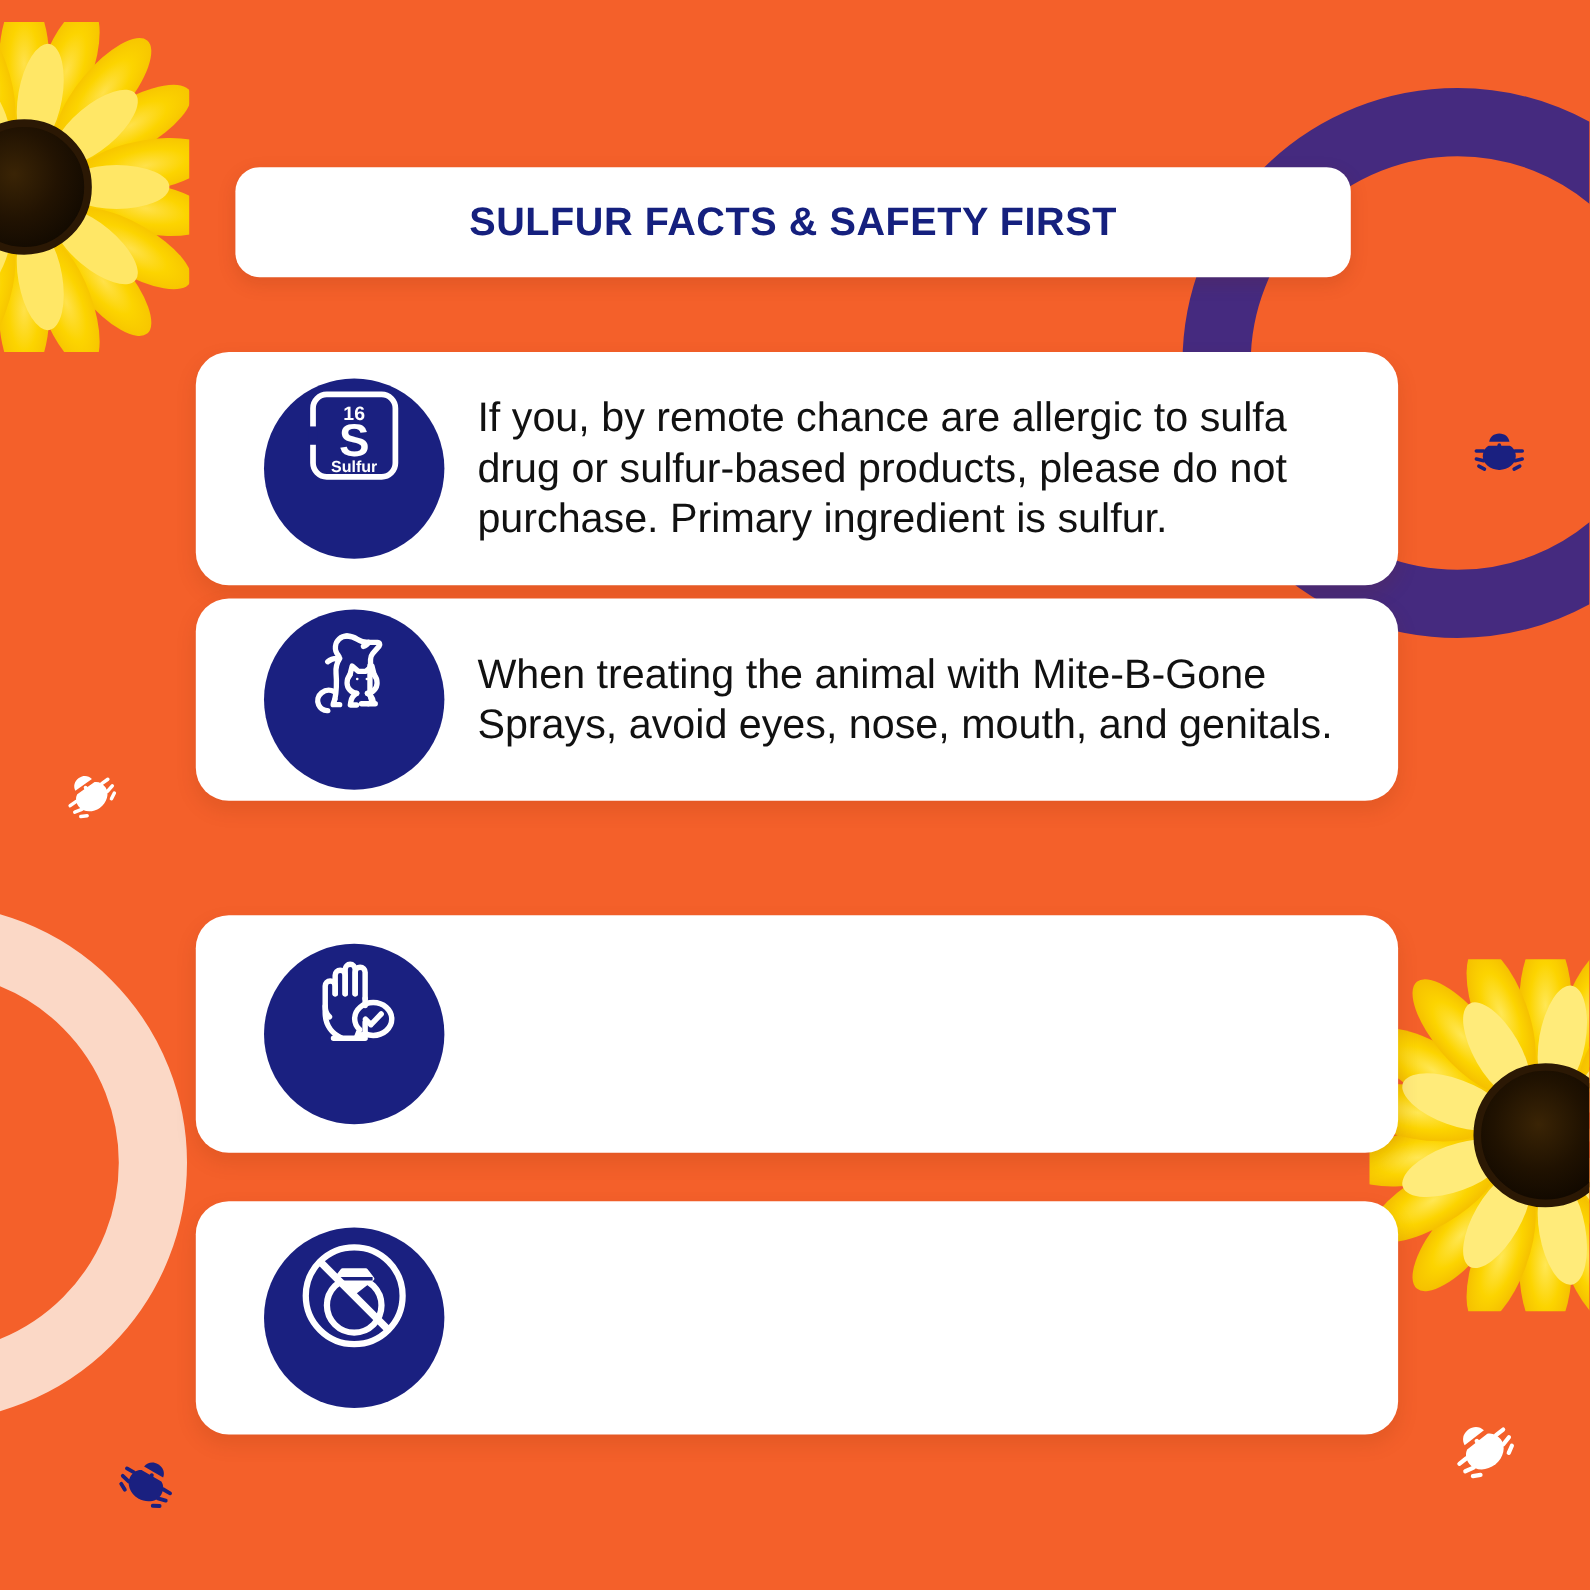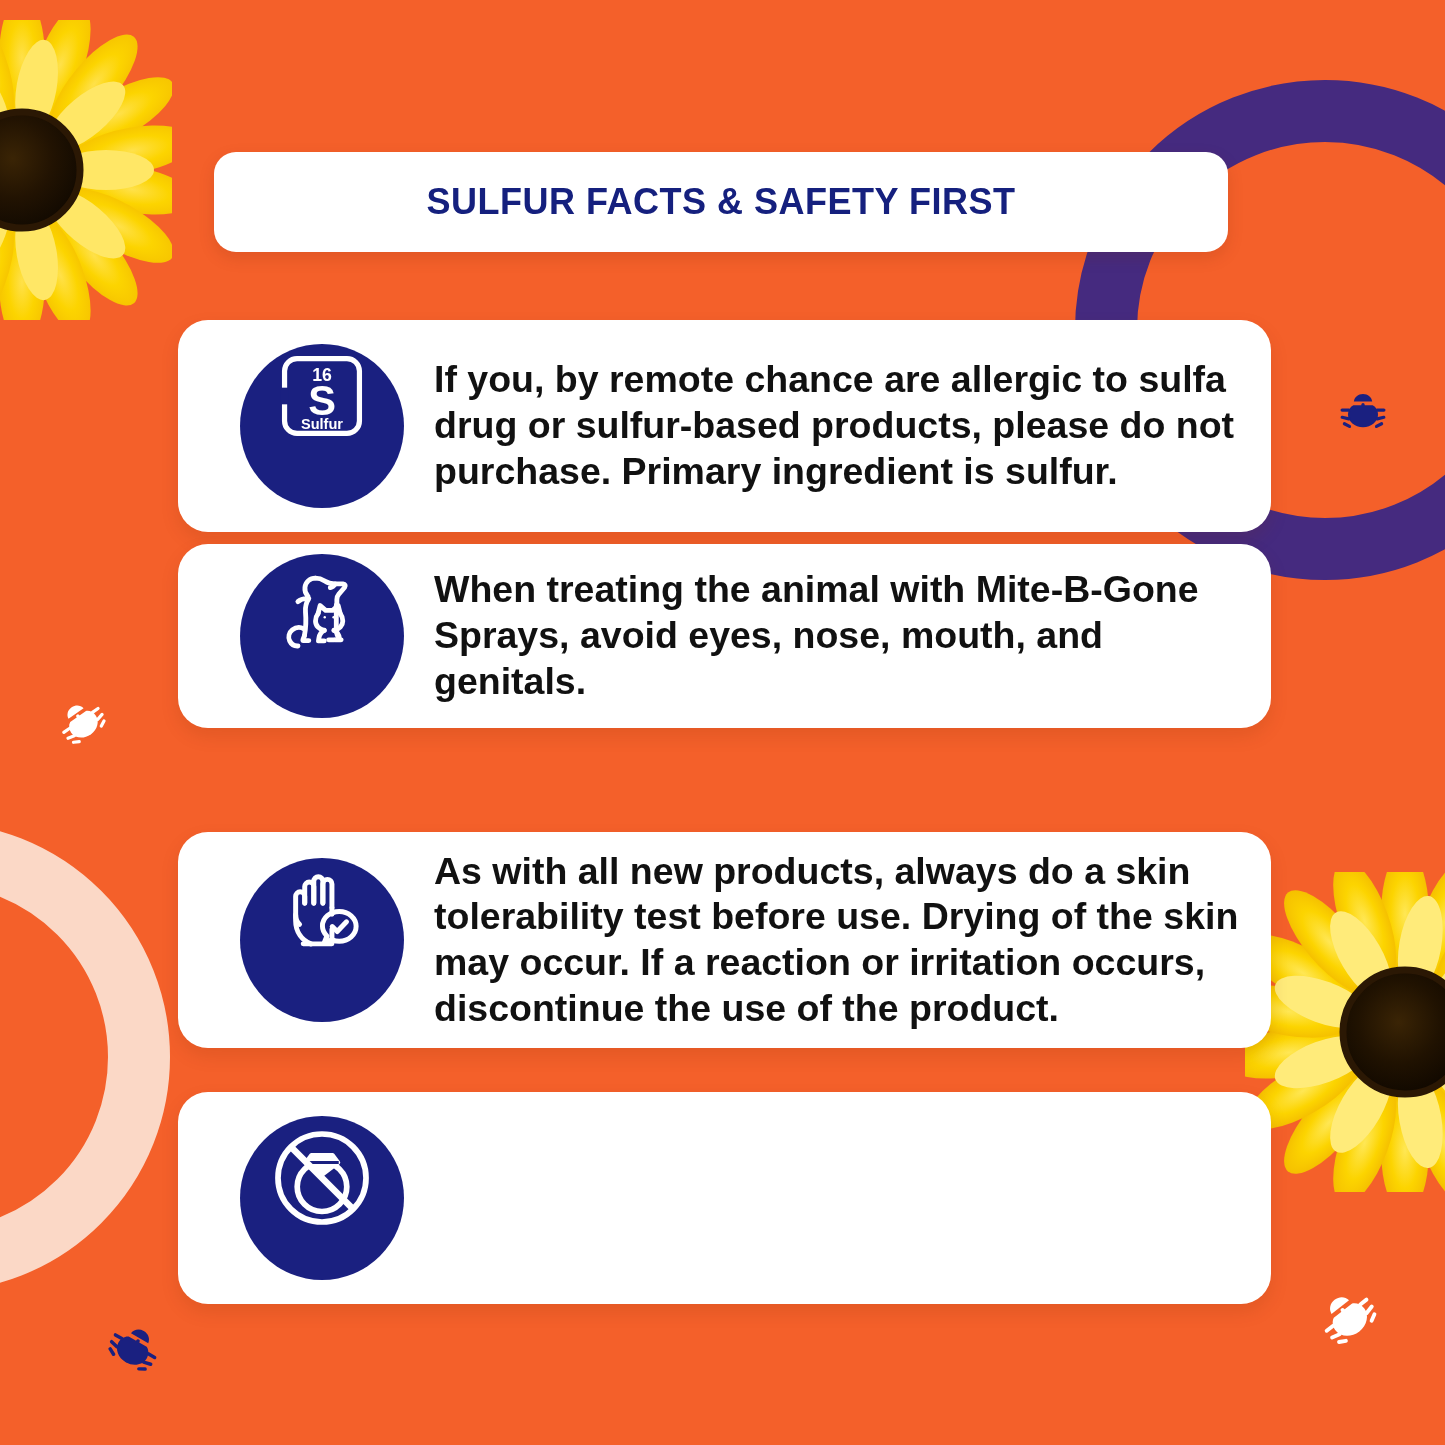--- a/index.html
+++ b/index.html
@@ -121,21 +121,21 @@
     margin-right: 30px;
     border-radius: 50%;
     background: #1A2080;
     display: flex;
     justify-content: center;
   }
 
   .card-text {
     color: #111111;
     font-size: 37.5px;
-    font-weight: bold;
+    font-weight: normal;
     line-height: 1.22;
     font-family: "Liberation Sans", sans-serif;
     padding-right: 30px;
   }
   .card-4 .card-text { font-size: 37.5px; }
 </style>
 </head>
 <body>
 
 <div id="stage">
@@ -378,21 +378,20 @@
               <path d="M32.6 79.5h26.6V66"></path>
 
               <path d="M66 49.5c8.6 0 15.6 6.2 15.6 13.8S74.6 77.1 66 77.1
                        c-2.4 0-4.6-0.5-6.6-1.3l-7.2 2.4 2.4-6
                        c-2.6-2.4-4.2-5.6-4.2-9.2 0-7.6 7-13.5 15.6-13.5z"></path>
               <path d="M59.5 63.5l4.6 4.6 8.6-9"></path>
             </g>
           </svg>
         </span>
       </div>
-      <div class="card-text">As with all new products, always do a skin tolerability test before use. Drying of the skin may occur. If a reaction or irritation occurs, discontinue the use of the product.</div>
     </div>
 
     <div class="card card-4">
       <div class="icon-circle">
         <span>
           <svg viewBox="0 0 100 100" width="124" height="124">
             <g fill="none" stroke="#FFFFFF" stroke-width="4.6" stroke-linejoin="round">
 
               <circle cx="50" cy="50" r="35.5"></circle>
 

